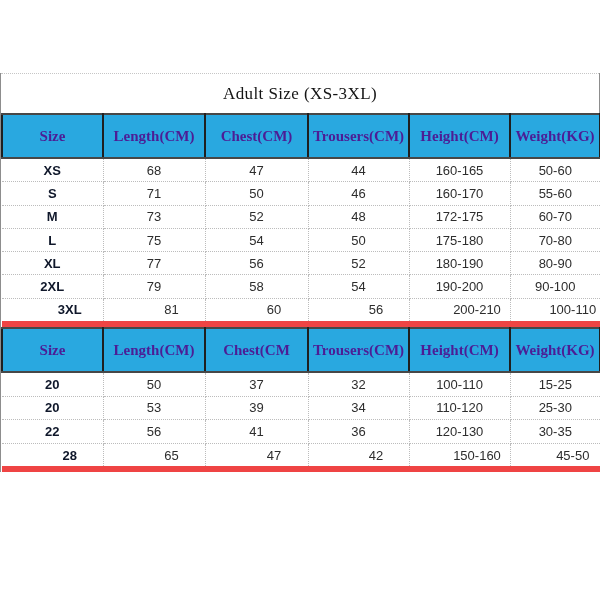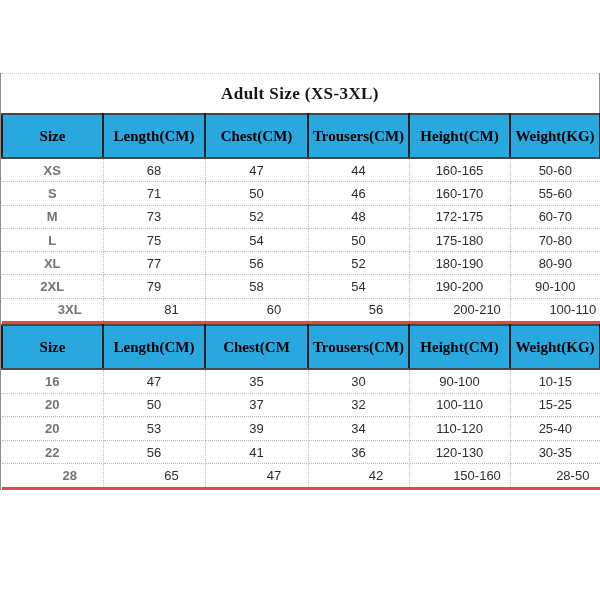--- a/index.html
+++ b/index.html
@@ -25,38 +25,38 @@
     border-left: 1px solid #8d8d8d;
     border-right: 1px solid #8d8d8d;
   }
   .title-row {
     height: 39px;
     border-top: 1px dotted #c6c6c6;
     display: flex;
     align-items: center;
     justify-content: center;
     font-family: "Liberation Serif", serif;
-    font-weight: 700;
+    font-weight: 400;
     font-size: 17px;
     color: #141414;
     letter-spacing: 0.4px;
     background: #ffffff;
   }
   table.size-table {
     width: 100%;
     border-collapse: collapse;
     table-layout: fixed;
   }
   table.size-table th {
     background: var(--header-bg, #29a8e0);
     height: 40px;
     font-family: "Liberation Serif", serif;
     font-weight: 700;
     font-size: 15px;
-    color: #000000;
+    color: #4c1d95;
     text-align: center;
     vertical-align: middle;
     border: 2px solid #1f1f1f;
     border-top: 2px solid #474747;
     border-bottom: 2px solid #474747;
     overflow: hidden;
     white-space: nowrap;
   }
   table.size-table td {
     text-align: center;
@@ -64,28 +64,28 @@
     font-size: 13px;
     color: #2d2d2d;
     border-right: 1px dotted #bcbcbc;
     border-bottom: 1px dotted #bcbcbc;
     background: #ffffff;
     overflow: hidden;
     white-space: nowrap;
   }
   table.size-table td:first-child {
     font-weight: 700;
-    color: #737373;
+    color: #0f172a;
     margin-left: 11px;
   }
   table.size-table td:last-child { border-right: none; }
   .adult td { height: 20.3px; }
   .kids  td { height: 20.6px; }
   table.size-table tbody tr:last-child td {
-    border-bottom: 3px solid #ef4444;
+    border-bottom: 6px solid #ef4444;
     padding-left: 36px;
   }
 </style>
 </head>
 <body>
 
 <div class="sheet">
   <div class="spacer-top"></div>
 
   <div class="size-block">
@@ -187,57 +187,49 @@
               <th>Size</th>
               <th>Length(CM)</th>
               <th>Chest(CM</th>
               <th>Trousers(CM)</th>
               <th>Height(CM)</th>
               <th>Weight(KG)</th>
             </tr>
           </thead>
         <tbody>
             <tr>
-              <td>16</td>
-              <td>47</td>
-              <td>35</td>
-              <td>30</td>
-              <td>90-100</td>
-              <td>10-15</td>
-            </tr>
-            <tr>
               <td>20</td>
               <td>50</td>
               <td>37</td>
               <td>32</td>
               <td>100-110</td>
               <td>15-25</td>
             </tr>
             <tr>
               <td>20</td>
               <td>53</td>
               <td>39</td>
               <td>34</td>
               <td>110-120</td>
-              <td>25-40</td>
+              <td>25-30</td>
             </tr>
             <tr>
               <td>22</td>
               <td>56</td>
               <td>41</td>
               <td>36</td>
               <td>120-130</td>
               <td>30-35</td>
             </tr>
             <tr>
               <td>28</td>
               <td>65</td>
               <td>47</td>
               <td>42</td>
               <td>150-160</td>
-              <td>28-50</td>
+              <td>45-50</td>
             </tr>
           </tbody>
       </table>
     </section>
 
   </div>
 </div>
 
 </body></html>

